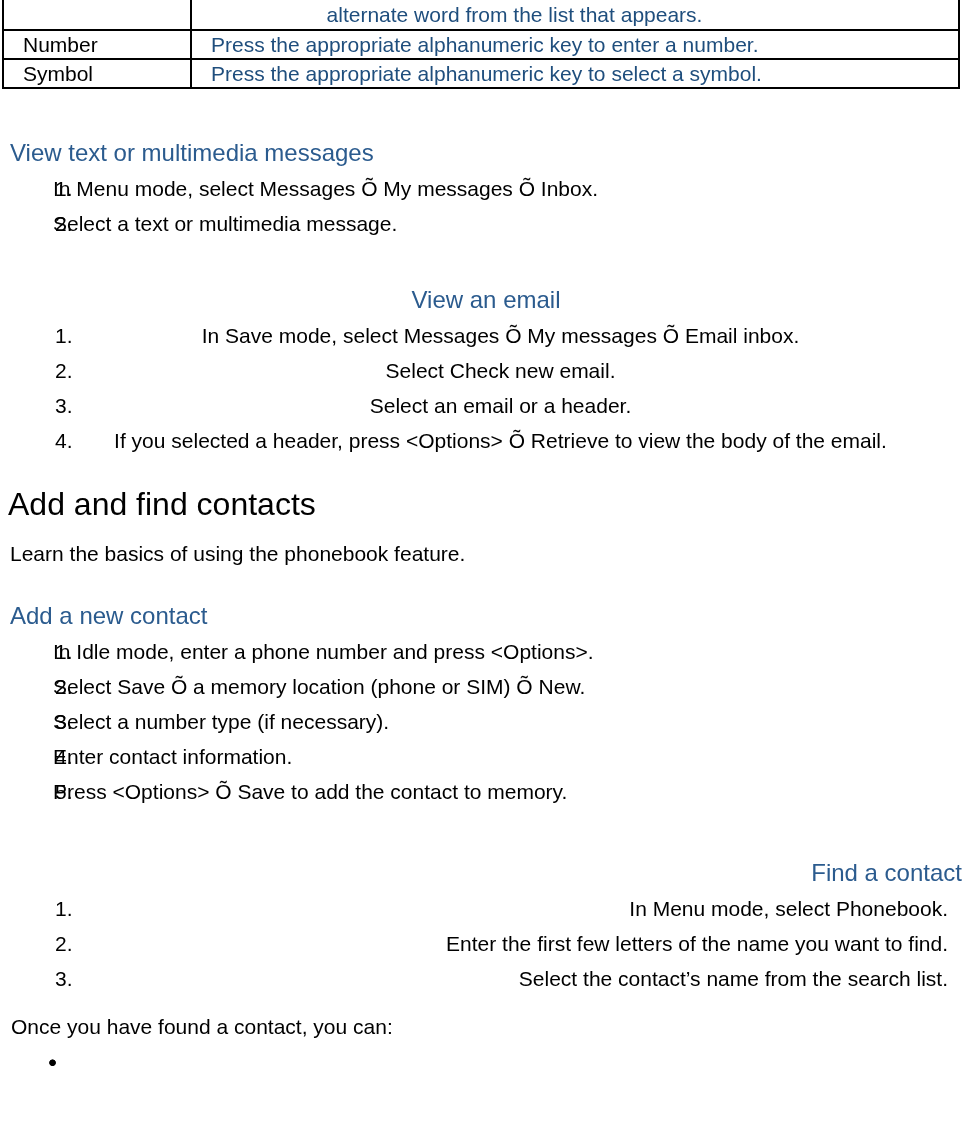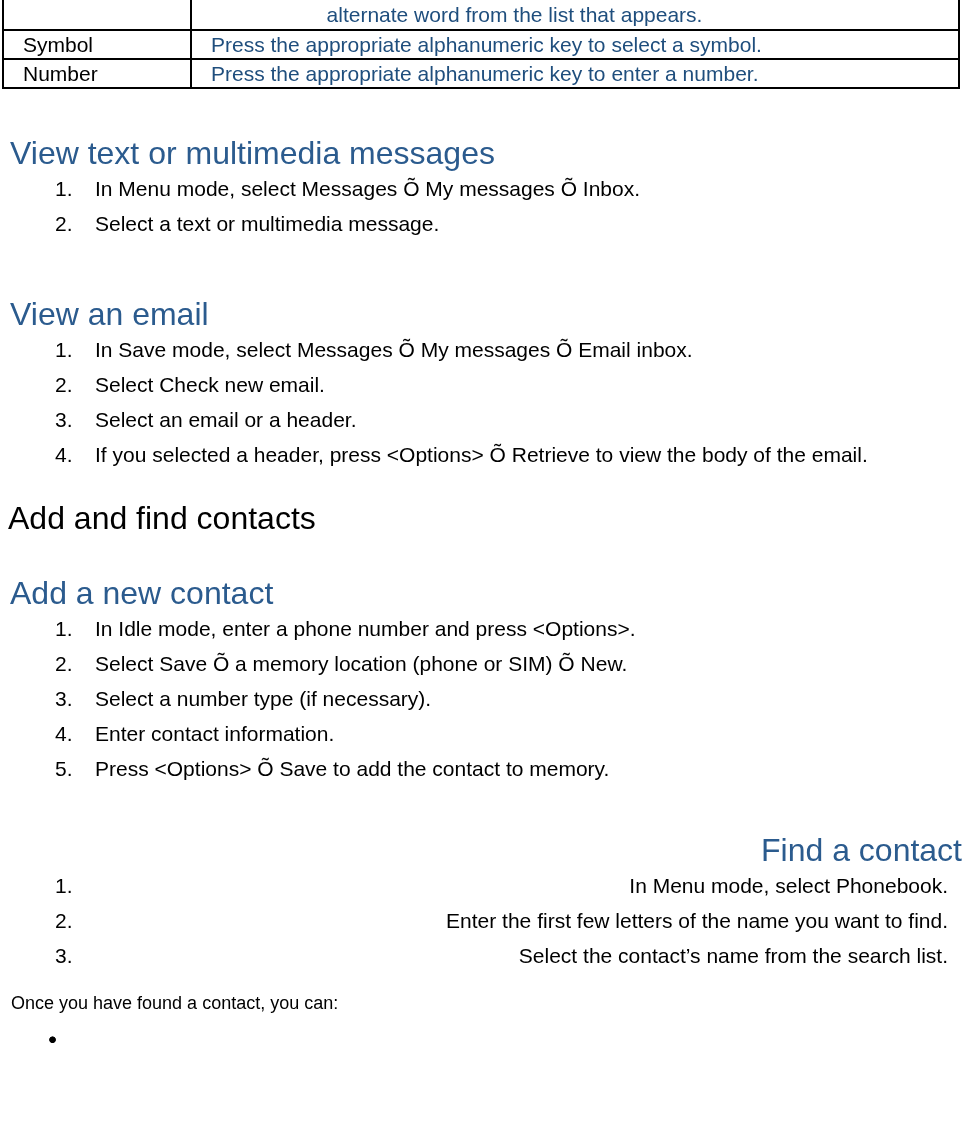--- a/index.html
+++ b/index.html
@@ -35,35 +35,35 @@
     white-space: nowrap;
   }
   .keytable tr td { height: 29px; }
   .keytable tr:first-child td { border-top: none; height: 30px; }
   .keytable td.term  { width: 188px; color: var(--body-text); }
   .keytable td.desc  { color: var(--table-blue); }
   .keytable td.desc.centered { text-align: center; padding-right: 140px; }
 
   
   h2.section-heading {
-    font-size: 32px;
+    font-size: 24px;
     line-height: 28px;
     font-weight: 400;
     color: var(--heading-blue);
     margin: 0 0 0 10px;
   }
   .s1 { margin-top: 50px; }
-  .s2 { margin-top: 64px; }
+  .s2 { margin-top: 50px; text-align: center; }
   .s3 { margin-top: 36px; }
   .s4 { margin-top: 55px; text-align: right; }
 
   .steps { counter-reset: step; margin-top: 9px; }
   .step {
     position: relative;
-    padding-left: 95px;
+    padding-left: 53px;
     padding-right: 14px;
     font-size: 21px;
     line-height: 25px;
     margin-bottom: 10px;
     counter-increment: step;
   }
   .step::before {
     content: counter(step) ".";
     position: absolute;
     left: 55px;
@@ -82,21 +82,21 @@
   .chapter .subtitle {
     font-size: 21px;
     line-height: 25px;
     margin: 12px 0 0 2px;
     color: var(--body-text);
   }
 
   
   .outro {
     margin: 23px 0 0 11px;
-    font-size: 18px;
+    font-size: 21px;
     line-height: 25px;
   }
   .bullets { margin-top: 9px; }
   .bullet-row {
     position: relative;
     padding-left: 73px;
     font-size: 21px;
     line-height: 25px;
     margin-bottom: 4px;
   }
@@ -113,26 +113,26 @@
 
 <div class="page">
 
   <table class="keytable">
     <tbody>
         <tr>
       <td class="term"></td>
       <td class="desc centered">alternate word from the list that appears.</td>
     </tr>
     <tr>
+      <td class="term">Number</td>
+      <td class="desc">Press the appropriate alphanumeric key to enter a number.</td>
+    </tr>
+    <tr>
       <td class="term">Symbol</td>
       <td class="desc">Press the appropriate alphanumeric key to select a symbol.</td>
-    </tr>
-    <tr>
-      <td class="term">Number</td>
-      <td class="desc">Press the appropriate alphanumeric key to enter a number.</td>
     </tr>
   </tbody>
     </table>
 
   <div class="section s1">
     <h2 class="section-heading">View text or multimedia messages</h2>
     <div class="steps">
       <div class="step">In Menu mode, select Messages Õ My messages Õ Inbox.</div>
       <div class="step">Select a text or multimedia message.</div>
     </div>
@@ -143,20 +143,21 @@
     <div class="steps">
       <div class="step">In Save mode, select Messages Õ My messages Õ Email inbox.</div>
       <div class="step">Select Check new email.</div>
       <div class="step">Select an email or a header.</div>
       <div class="step">If you selected a header, press &lt;Options&gt; Õ Retrieve to view the body of the email.</div>
     </div>
   </div>
 
   <div class="chapter">
     <h1>Add and find contacts</h1>
+    <div class="subtitle">Learn the basics of using the phonebook feature.</div>
   </div>
 
   <div class="section s3">
     <h2 class="section-heading">Add a new contact</h2>
     <div class="steps">
       <div class="step">In Idle mode, enter a phone number and press &lt;Options&gt;.</div>
       <div class="step">Select Save Õ a memory location (phone or SIM) Õ New.</div>
       <div class="step">Select a number type (if necessary).</div>
       <div class="step">Enter contact information.</div>
       <div class="step">Press &lt;Options&gt; Õ Save to add the contact to memory.</div>

